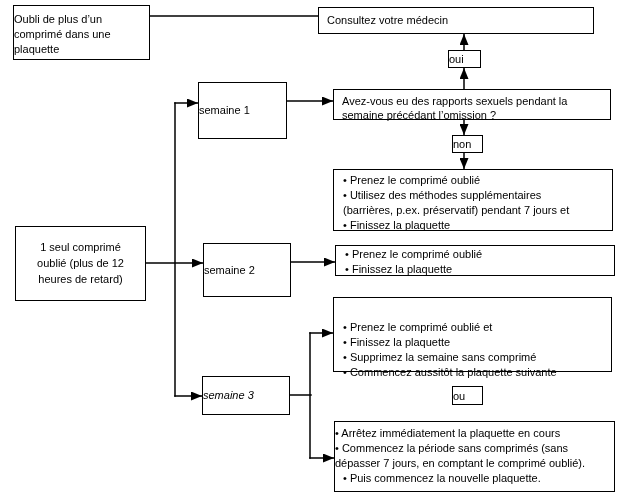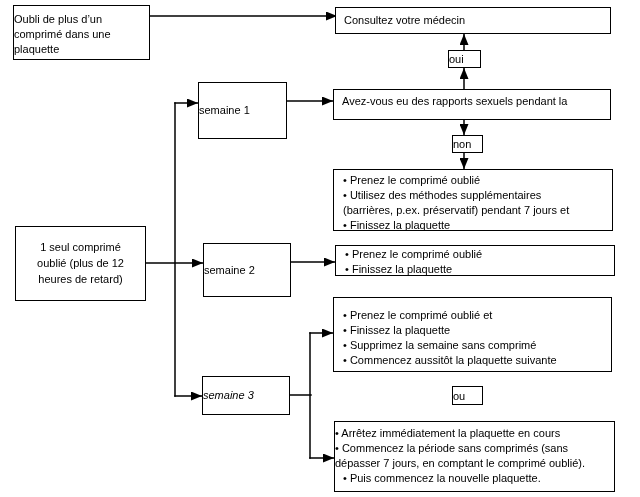--- a/index.html
+++ b/index.html
@@ -41,30 +41,30 @@
     font-size: 11px;
     line-height: 12px;
   }
   .ln {
     white-space: nowrap;
   }
   .ln.indent {
     padding-left: 8px;
   }
   #b-oubli   { left: 13px;  top: 5px;   width: 137px; height: 55px; padding: 6px 0; }
-  #b-consultez { left: 335px; top: 7px; width: 276px; height: 27px; display: flex; align-items: center; padding: 0 8px; }
+  #b-consultez { left: 318px; top: 7px; width: 276px; height: 27px; display: flex; align-items: center; padding: 0 8px; }
   #b-oui     { left: 448px; top: 50px;  width: 33px;  height: 18px; }
   #b-avez    { left: 333px; top: 89px;  width: 278px; height: 31px; padding: 4px 8px; line-height: 14px; }
   #b-non     { left: 452px; top: 135px; width: 31px;  height: 18px; }
   #b-s1res   { left: 333px; top: 169px; width: 280px; height: 62px; padding: 3px 9px; }
   #b-seul    { left: 15px;  top: 226px; width: 131px; height: 75px; padding: 12px 20px; line-height: 16px; text-align: center; }
   #b-sem1    { left: 198px; top: 82px;  width: 89px;  height: 57px; }
   #b-sem2    { left: 203px; top: 243px; width: 88px;  height: 54px; }
   #b-s2res   { left: 335px; top: 245px; width: 280px; height: 31px; padding: 1px 9px; }
-  #b-s3a     { left: 333px; top: 297px; width: 279px; height: 75px; padding: 10px 9px; }
+  #b-s3a     { left: 333px; top: 297px; width: 279px; height: 75px; padding: 22px 9px; }
   #b-sem3    { left: 202px; top: 376px; width: 88px;  height: 39px; font-style: italic; }
   #b-ou      { left: 452px; top: 386px; width: 31px;  height: 19px; }
   #b-s3b     { left: 334px; top: 415px; width: 281px; height: 71px; padding: 4px 0; margin-top: 6px; }
 </style>
 </head>
 <body>
 
 <div id="stage">
 
   <svg id="wires" viewBox="0 0 640 497" xmlns="http://www.w3.org/2000/svg">
@@ -107,20 +107,21 @@
   <div id="b-consultez" class="box">
     <span class="ln">Consultez votre médecin</span>
   </div>
 
   <div id="b-oui" class="box center small">
     <span>oui</span>
   </div>
 
   <div id="b-avez" class="box">
     <div class="ln">Avez-vous eu des rapports sexuels pendant la</div>
+    <div class="ln">semaine précédant l’omission ?</div>
   </div>
 
   <div id="b-non" class="box center small">
     <span>non</span>
   </div>
 
   <div id="b-s1res" class="box">
     <div class="ln">• Prenez le comprimé oublié</div>
     <div class="ln">• Utilisez des méthodes supplémentaires</div>
     <div class="ln">(barrières, p.ex. préservatif) pendant 7 jours et</div>

